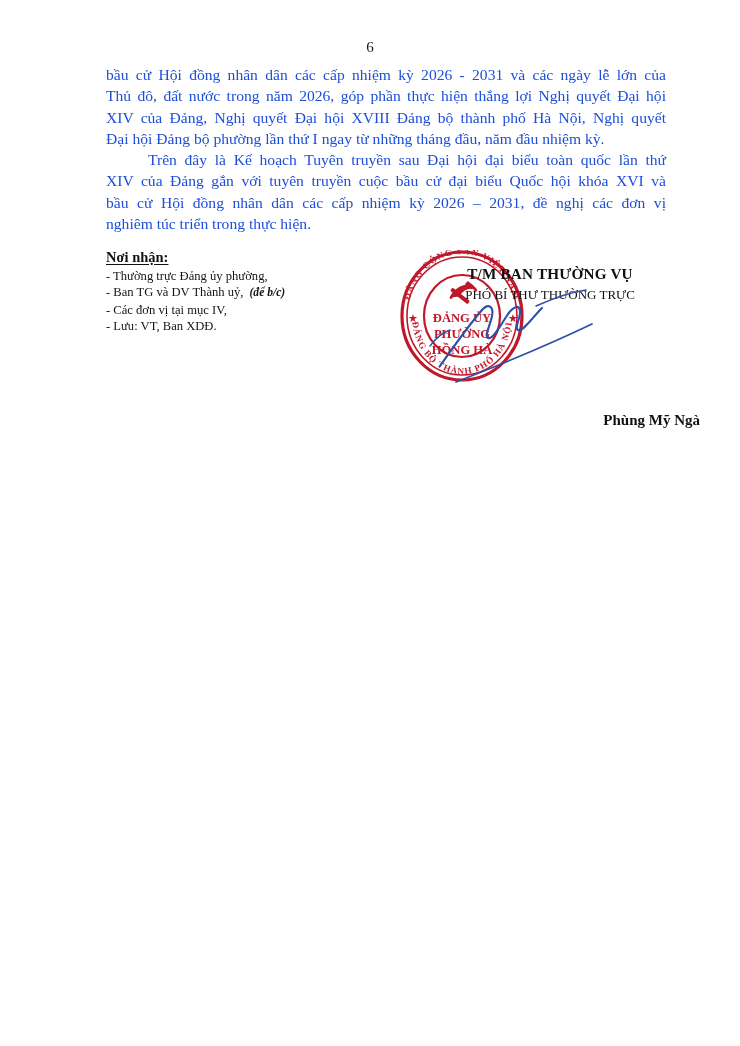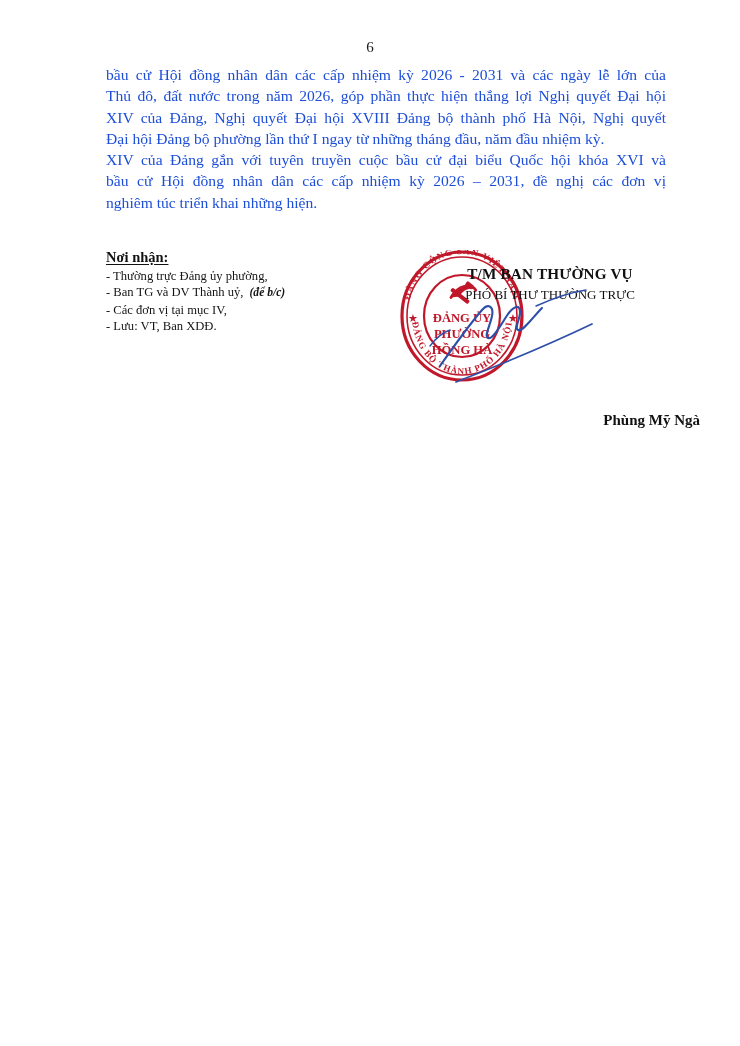--- a/index.html
+++ b/index.html
@@ -167,23 +167,24 @@
   <div class="body-copy">
 
     <p class="para">
       <span class="ln">bầu cử Hội đồng nhân dân các cấp nhiệm kỳ 2026 - 2031 và các ngày lễ lớn của</span>
       <span class="ln">Thủ đô, đất nước trong năm 2026, góp phần thực hiện thắng lợi Nghị quyết Đại hội</span>
       <span class="ln">XIV của Đảng, Nghị quyết Đại hội XVIII Đảng bộ thành phố Hà Nội, Nghị quyết</span>
       <span class="ln last">Đại hội Đảng bộ phường lần thứ I ngay từ những tháng đầu, năm đầu nhiệm kỳ.</span>
     </p>
 
     <p class="para">
+      <span class="ln indent">Trên đây là Kế hoạch Tuyên truyền sau Đại hội đại biểu toàn quốc lần thứ</span>
       <span class="ln">XIV của Đảng gắn với tuyên truyền cuộc bầu cử đại biểu Quốc hội khóa XVI và</span>
       <span class="ln">bầu cử Hội đồng nhân dân các cấp nhiệm kỳ 2026 – 2031, đề nghị các đơn vị</span>
-      <span class="ln last">nghiêm túc triển khai những hiện.</span>
+      <span class="ln last">nghiêm túc triển trong thực hiện.</span>
     </p>
 
   </div>
 
   <div class="lower">
 
     <div class="recipients">
       <div class="recipients-title">Nơi nhận:</div>
       <ul class="recipients-list">
         <li>

